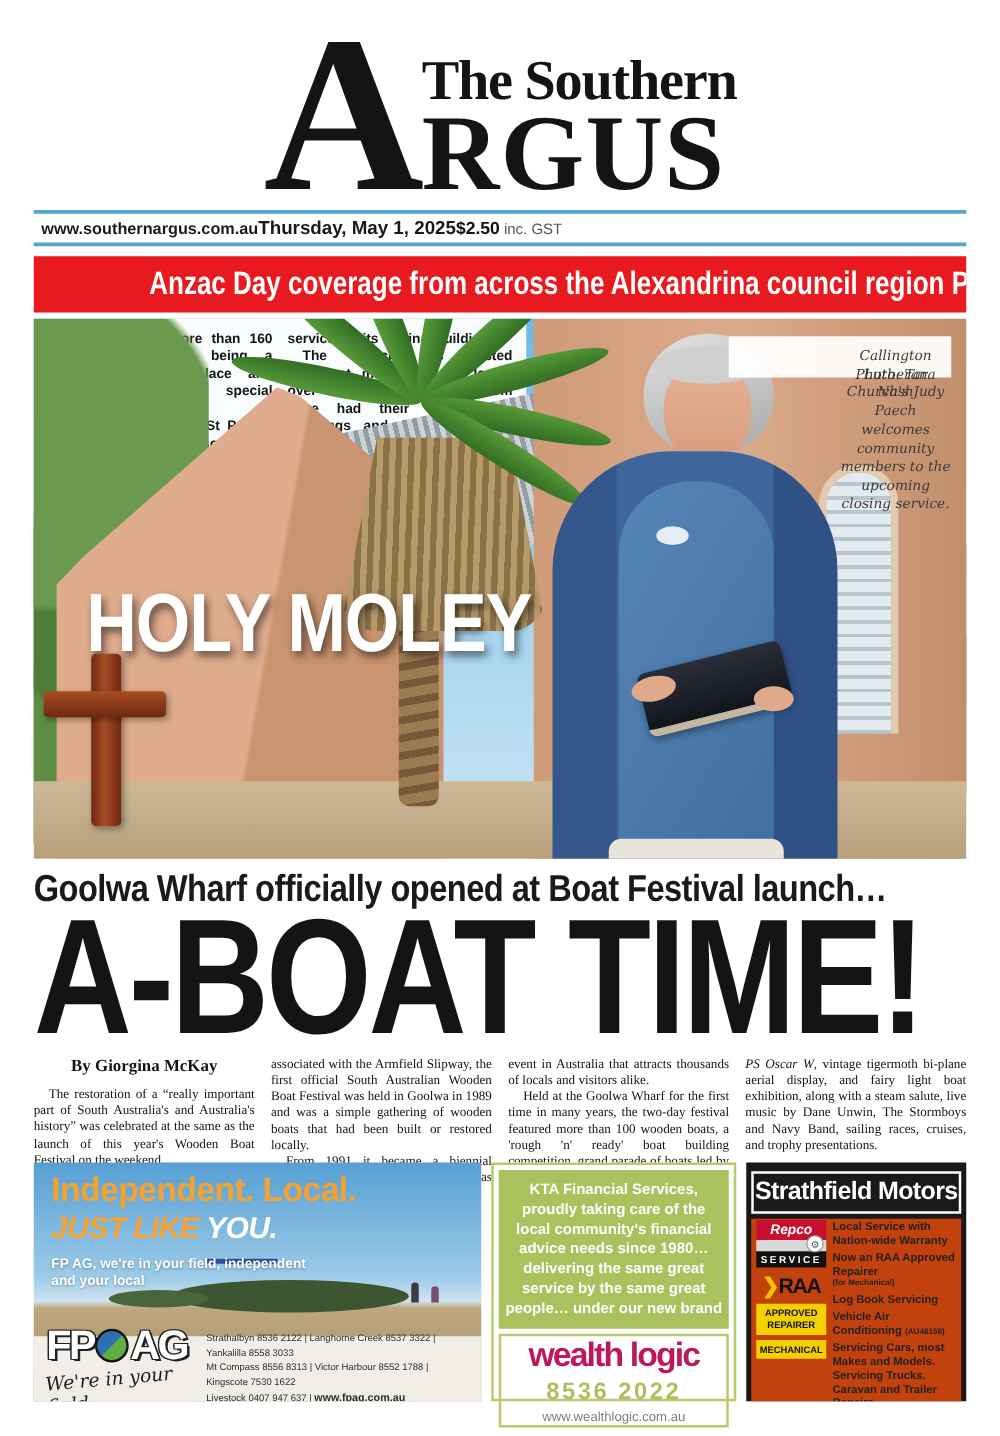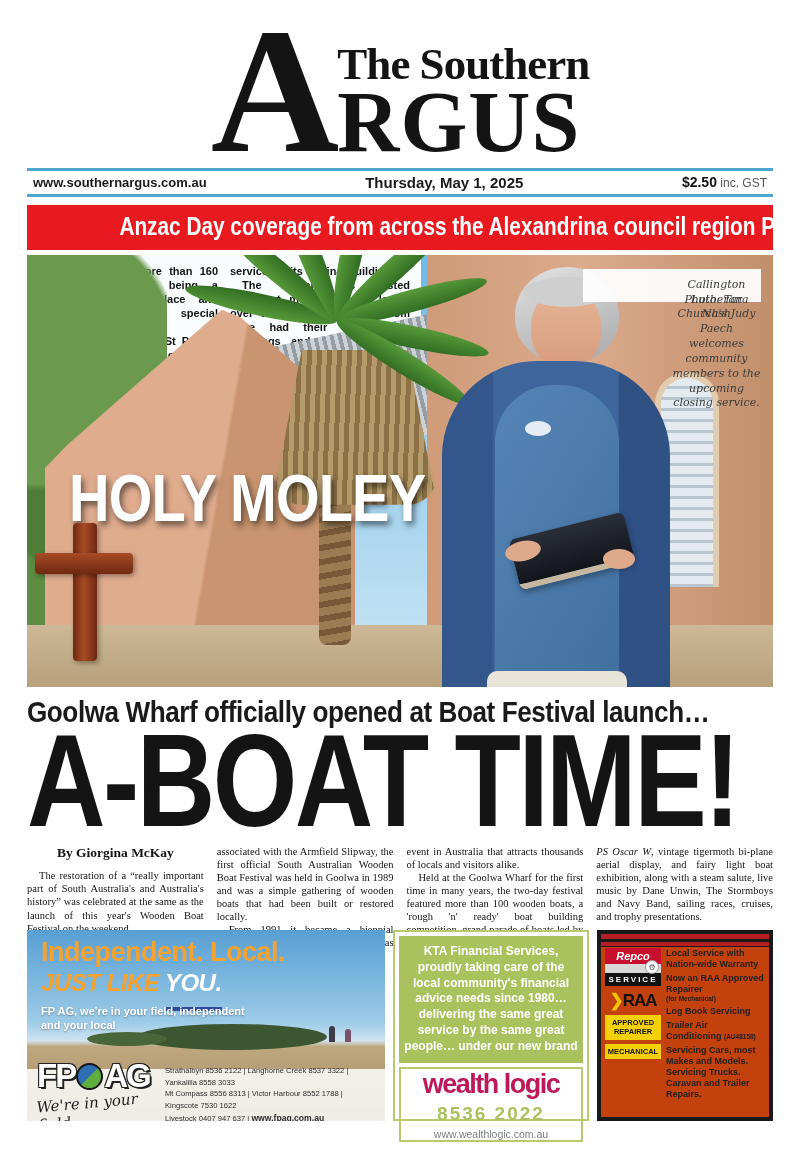--- a/index.html
+++ b/index.html
@@ -7,21 +7,21 @@
   .page { width:800px; height:1149px; background:#fff; position:relative; margin:0 auto; overflow:hidden; color:#1a1a1a; }
 
   
   .masthead { padding-top:26px; text-align:center; }
   .logo { display:inline-flex; align-items:flex-end; }
   .logo-a { font-family:"Liberation Serif",serif; font-weight:bold; font-size:178px; line-height:.74; letter-spacing:-6px; color:#141414; }
   .logo-right { text-align:left; display:flex; flex-direction:column; margin-left:4px; }
   .logo-top { font-family:"Liberation Serif",serif; font-weight:bold; font-size:45px; line-height:1; letter-spacing:-1px; color:#141414; }
   .logo-bottom { font-family:"Liberation Serif",serif; font-weight:bold; font-size:86px; line-height:.82; letter-spacing:1px; color:#141414; }
 
-  .info-bar { margin:10px 27px 0; border-top:3px solid #4fa6d2; border-bottom:3px solid #4fa6d2; display:flex; justify-content:space-between; align-items:center; padding:3px 6px; }
+  .info-bar { margin:10px 27px 0; border-top:3px solid #4fa6d2; border-bottom:3px solid #4fa6d2; display:flex; align-items:center; padding:3px 6px; }
   .info-website { font-weight:bold; font-size:13px; }
   .info-date { font-weight:bold; font-size:15px; }
   .info-price { font-size:12px; color:#555; }
   .info-price b { font-size:14px; color:#111; }
 
   
   .banner { margin:8px 27px 0; background:#e8191f; color:#fff; text-align:center; padding:6px 0 8px; overflow:hidden; }
   .banner span { display:inline-block; font-weight:bold; font-size:26px; white-space:nowrap; transform:scaleX(.8); transform-origin:center; }
 
   
@@ -288,39 +288,40 @@
       <div class="wealth-top">KTA Financial Services, proudly taking care of the local community's financial advice needs since 1980… delivering the same great service by the same great people… under our new brand</div>
       <div class="wealth-bottom">
         <div class="wealth-logo">wealth logic</div>
         <div class="wealth-phone">8536 2022</div>
         <div class="wealth-site">www.wealthlogic.com.au</div>
       </div>
     </div>
 
     <div class="ad-strath">
       <div class="strath-red"></div>
+      <div class="strath-title">Strathfield Motors</div>
       <div class="strath-red2"></div>
       <div class="strath-body">
         <div class="strath-logos">
           <div class="repco">
             <div class="repco-red">Repco</div>
             <div class="repco-mid">
                 <span class="wrench-dot">⚙</span>
               </div>
             <div class="repco-black">SERVICE</div>
           </div>
           <div class="raa"><span class="arrow">❯</span><span>RAA</span></div>
           <div class="badge">APPROVED REPAIRER</div>
           <div class="badge">MECHANICAL</div>
         </div>
         <div class="strath-items">
           <div class="item">Local Service with Nation-wide Warranty</div>
           <div class="item"><span>Now an RAA Approved Repairer</span><span class="small">(for Mechanical)</span></div>
           <div class="item">Log Book Servicing</div>
-          <div class="item"><span>Trailer Air Conditioning </span><span class="small-inline">(AU48158)</span></div>
+          <div class="item"><span>Vehicle Air Conditioning </span><span class="small-inline">(AU48158)</span></div>
           <div class="item">Servicing Cars, most Makes and Models. Servicing Trucks. Caravan and Trailer Repairs.</div>
         </div>
       </div>
 
     </div>
 
   </div>
 </div>
 
 </body></html>

